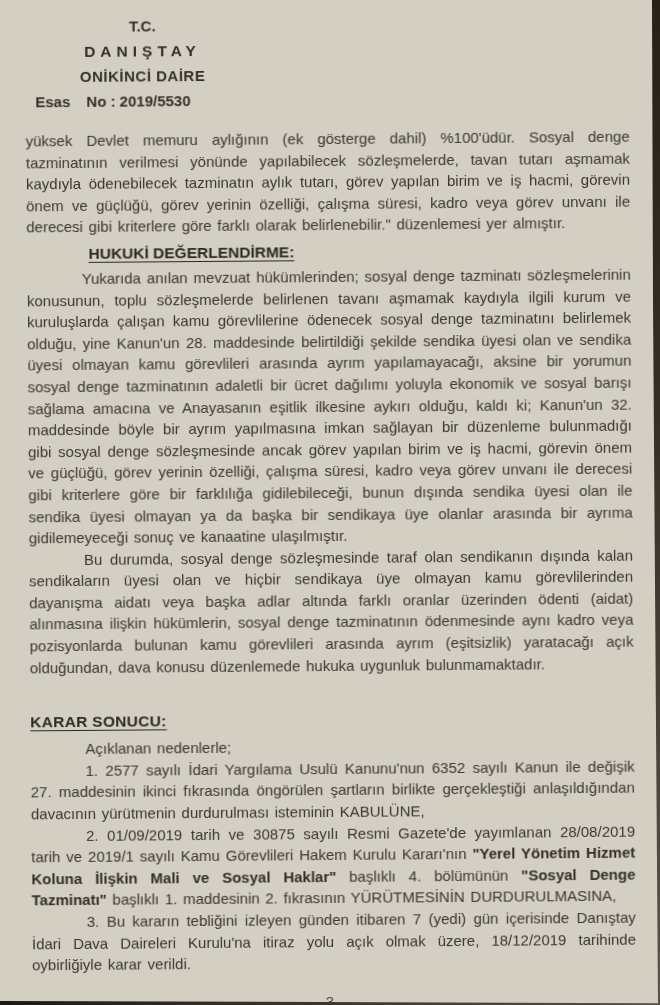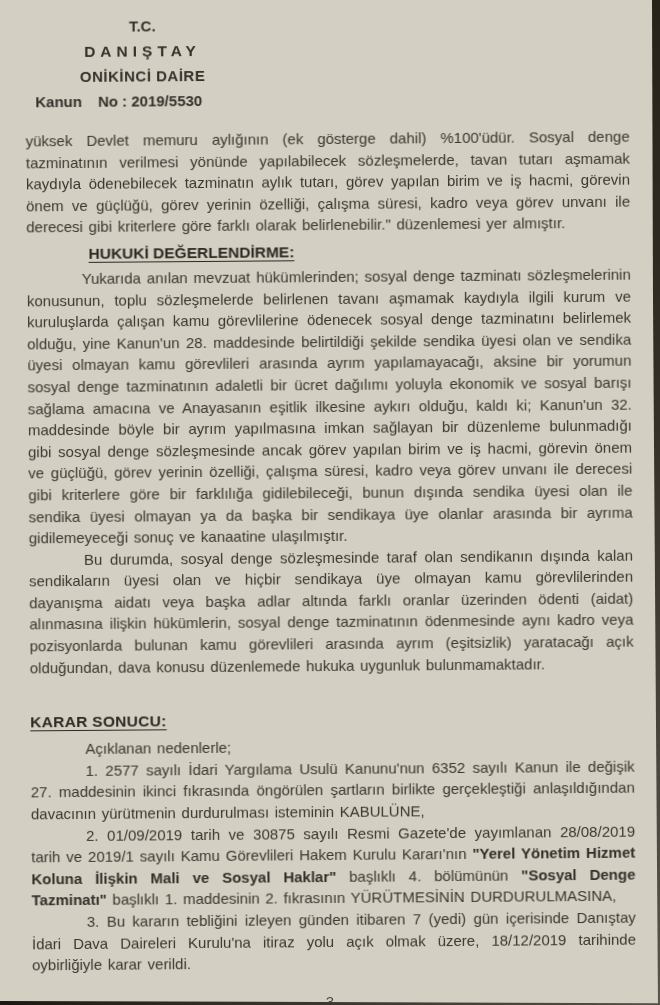--- a/index.html
+++ b/index.html
@@ -79,21 +79,21 @@
 </head>
 <body>
 
 <div class="sheet">
   <div class="content">
 
     <div class="doc-header">
       <div class="hdr-line">T.C.</div>
       <div class="hdr-line hdr-court">DANIŞTAY</div>
       <div class="hdr-line hdr-chamber">ONİKİNCİ DAİRE</div>
-      <div class="hdr-case"><span>Kanun</span><span class="gap"></span><span>No : 2019/5530</span></div>
+      <div class="hdr-case"><span>Esas</span><span class="gap"></span><span>No : 2019/5530</span></div>
     </div>
 
     <p class="para no-indent">yüksek Devlet memuru aylığının (ek gösterge dahil) %100'üdür. Sosyal denge tazminatının verilmesi yönünde yapılabilecek sözleşmelerde, tavan tutarı aşmamak kaydıyla ödenebilecek tazminatın aylık tutarı, görev yapılan birim ve iş hacmi, görevin önem ve güçlüğü, görev yerinin özelliği, çalışma süresi, kadro veya görev unvanı ile derecesi gibi kriterlere göre farklı olarak belirlenebilir." düzenlemesi yer almıştır.</p>
 
     <div class="section-heading indented">HUKUKİ DEĞERLENDİRME:</div>
 
     <p class="para">Yukarıda anılan mevzuat hükümlerinden; sosyal denge tazminatı sözleşmelerinin konusunun, toplu sözleşmelerde belirlenen tavanı aşmamak kaydıyla ilgili kurum ve kuruluşlarda çalışan kamu görevlilerine ödenecek sosyal denge tazminatını belirlemek olduğu, yine Kanun'un 28. maddesinde belirtildiği şekilde sendika üyesi olan ve sendika üyesi olmayan kamu görevlileri arasında ayrım yapılamayacağı, aksine bir yorumun sosyal denge tazminatının adaletli bir ücret dağılımı yoluyla ekonomik ve sosyal barışı sağlama amacına ve Anayasanın eşitlik ilkesine aykırı olduğu, kaldı ki; Kanun'un 32. maddesinde böyle bir ayrım yapılmasına imkan sağlayan bir düzenleme bulunmadığı gibi sosyal denge sözleşmesinde ancak görev yapılan birim ve iş hacmi, görevin önem ve güçlüğü, görev yerinin özelliği, çalışma süresi, kadro veya görev unvanı ile derecesi gibi kriterlere göre bir farklılığa gidilebileceği, bunun dışında sendika üyesi olan ile sendika üyesi olmayan ya da başka bir sendikaya üye olanlar arasında bir ayrıma gidilemeyeceği sonuç ve kanaatine ulaşılmıştır.</p>
 
     <p class="para">Bu durumda, sosyal denge sözleşmesinde taraf olan sendikanın dışında kalan sendikaların üyesi olan ve hiçbir sendikaya üye olmayan kamu görevlilerinden dayanışma aidatı veya başka adlar altında farklı oranlar üzerinden ödenti (aidat) alınmasına ilişkin hükümlerin, sosyal denge tazminatının ödenmesinde aynı kadro veya pozisyonlarda bulunan kamu görevlileri arasında ayrım (eşitsizlik) yaratacağı açık olduğundan, dava konusu düzenlemede hukuka uygunluk bulunmamaktadır.</p>
 

